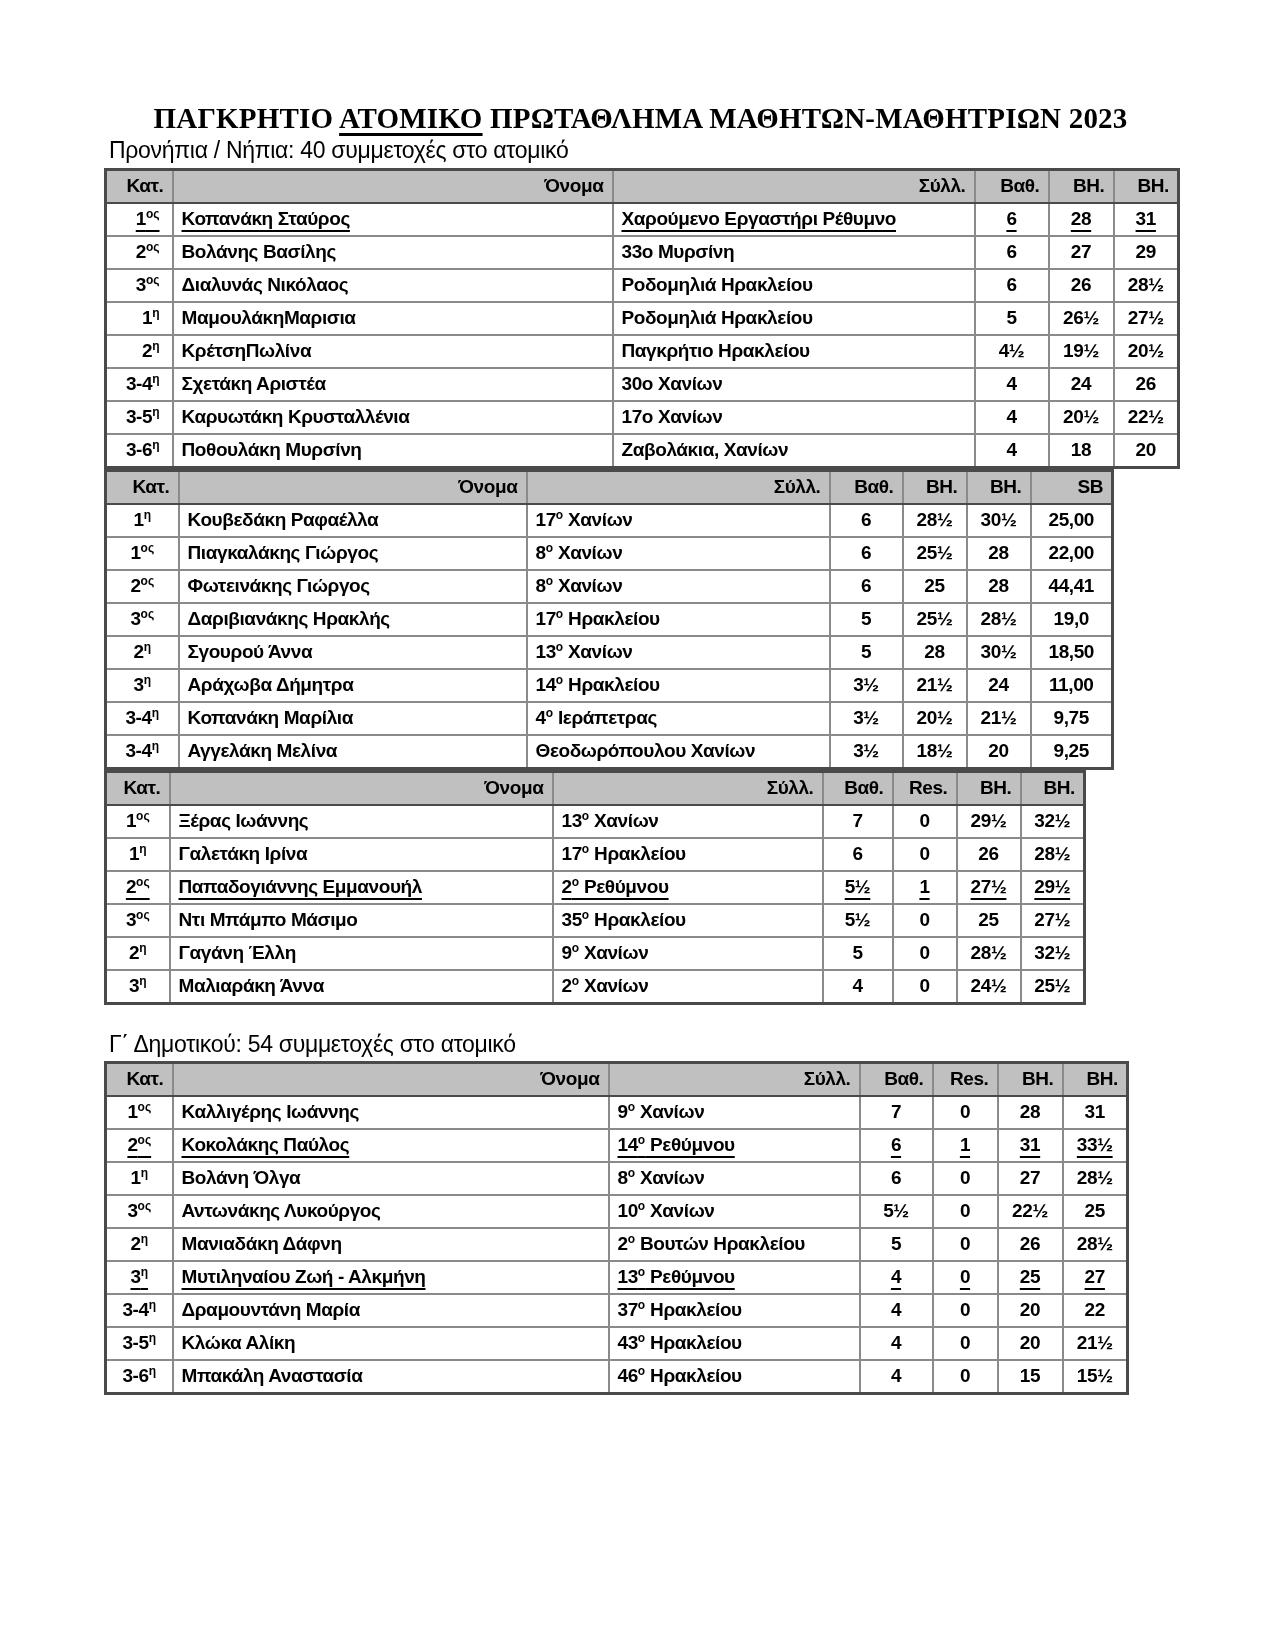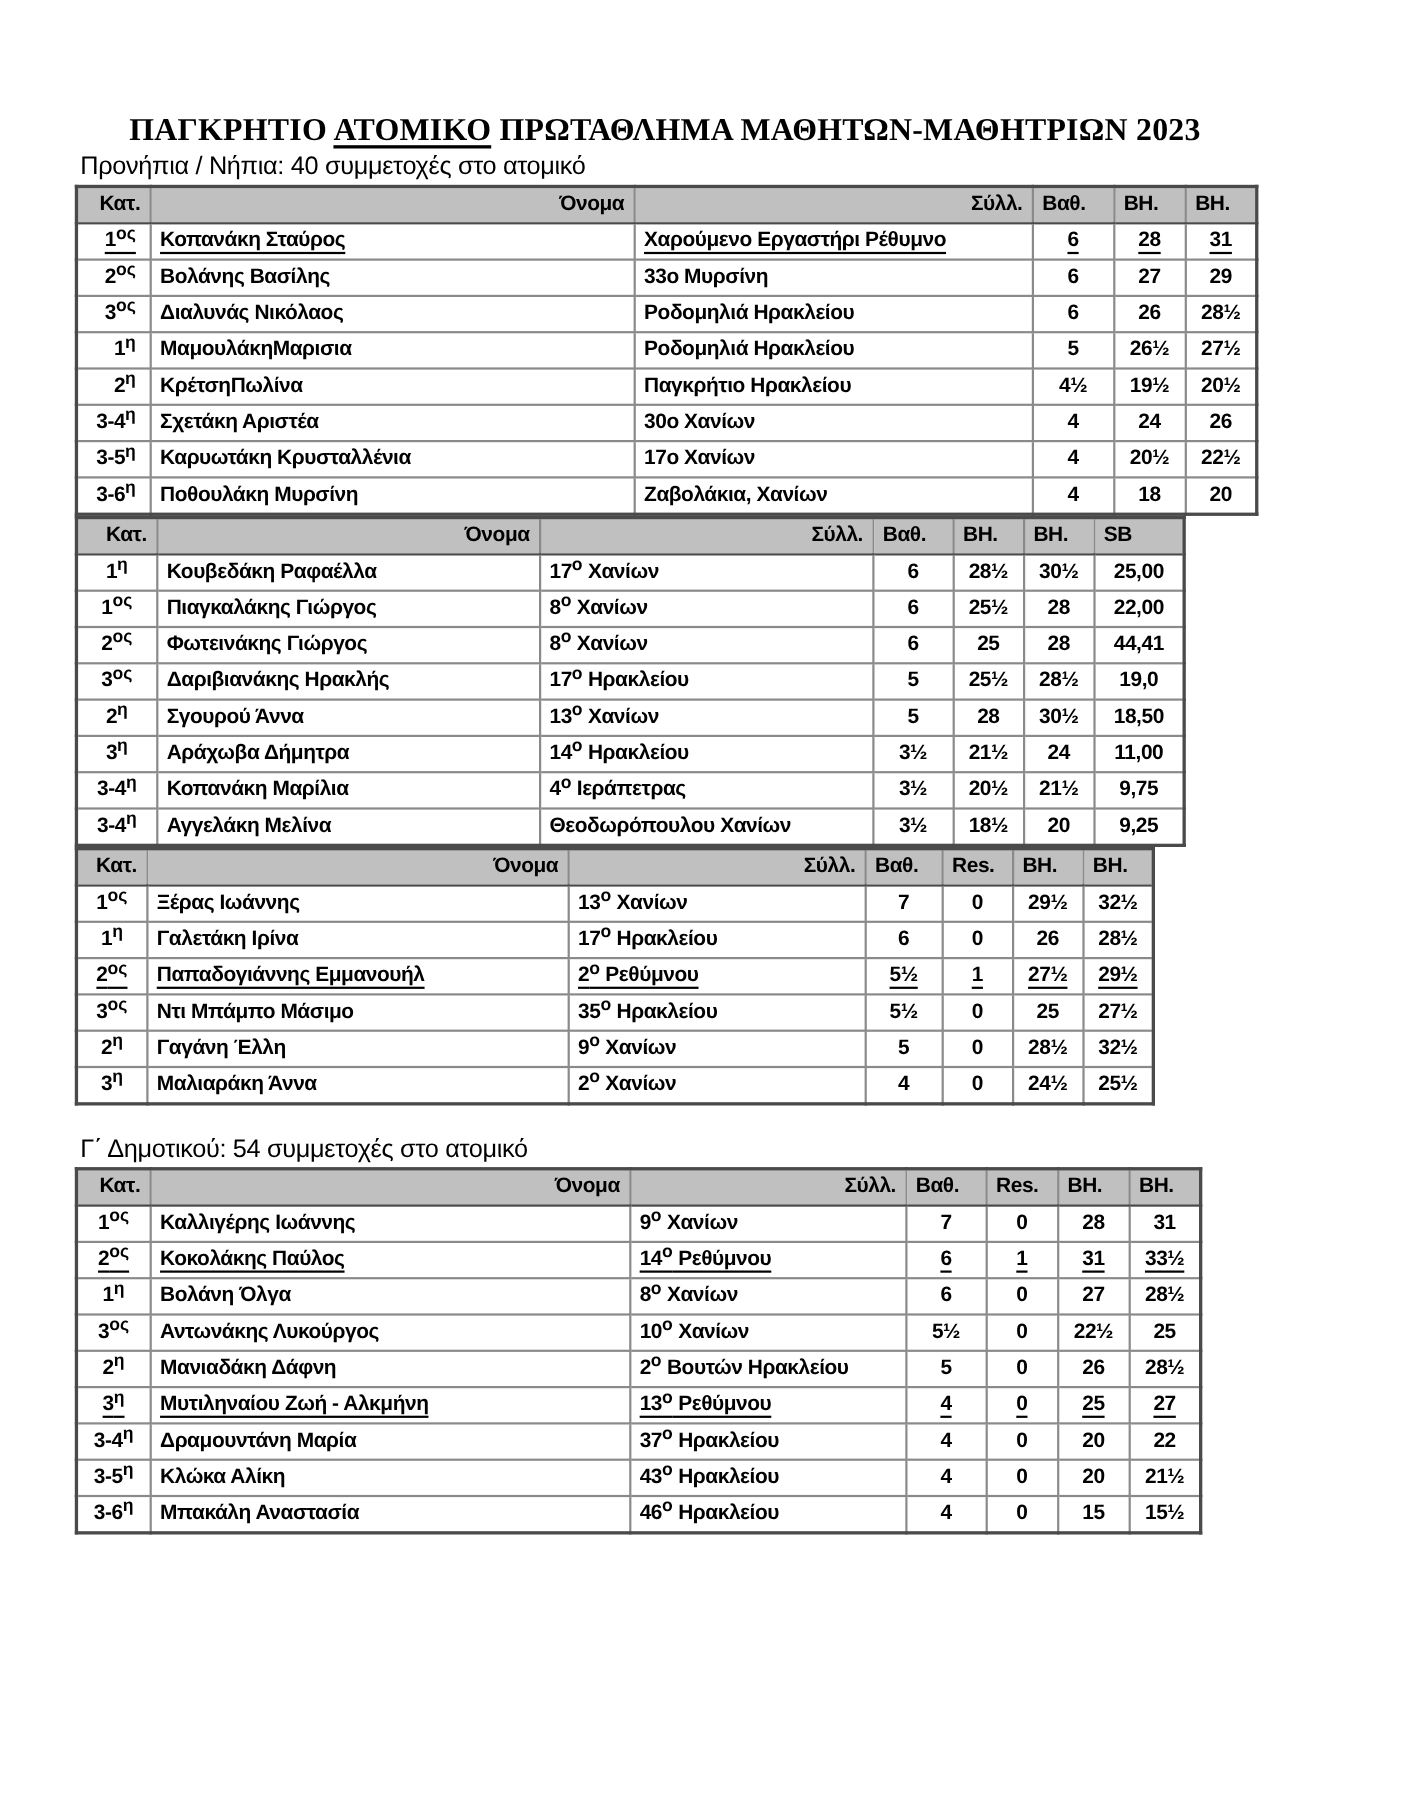--- a/index.html
+++ b/index.html
@@ -3,21 +3,21 @@
 <meta charset="utf-8">
 <style>
   html, body {
     margin: 0;
     padding: 0;
     background: #ffffff;
     color: #000;
     font-family: "Liberation Sans", sans-serif;
   }
   body { width: 1275px; height: 1650px; overflow: hidden; }
-  .page { padding: 102px 0 0 68px; }
+  .page { padding: 102px 0 0 104px; }
 
   h1.title {
     font-family: "Liberation Serif", serif;
     font-weight: bold;
     font-size: 29px;
     line-height: 1.15;
     margin: 0 0 3px 0;
     width: 1073px;
     text-align: center;
     letter-spacing: 0.2px;
@@ -51,34 +51,34 @@
     font-size: 19px;
     letter-spacing: -0.4px;
     overflow: hidden;
     white-space: nowrap;
   }
   thead th {
     background: var(--header-bg, #c0c0c0);
     text-align: right;
     border-bottom: 2px solid var(--outer-border, #4a4a4a);
   }
-  thead th.num { text-align: left; }
+  thead th.num { text-align: right; }
   td.kat { text-align: center; }
   table[data-section="0"] td.kat { text-align: right; padding-right: 12px; }
   td.name, td.club { text-align: left; }
   td.num { text-align: center; }
 
   tr.u td {
     text-decoration: underline;
     text-decoration-thickness: 2px;
     text-underline-offset: 5px;
   }
 
   sup {
-    font-size: 16px;
+    font-size: 12px;
     line-height: 0;
     vertical-align: 7px;
     letter-spacing: 0;
   }
 </style>
 </head>
 <body>
 
 <main class="page">
 

